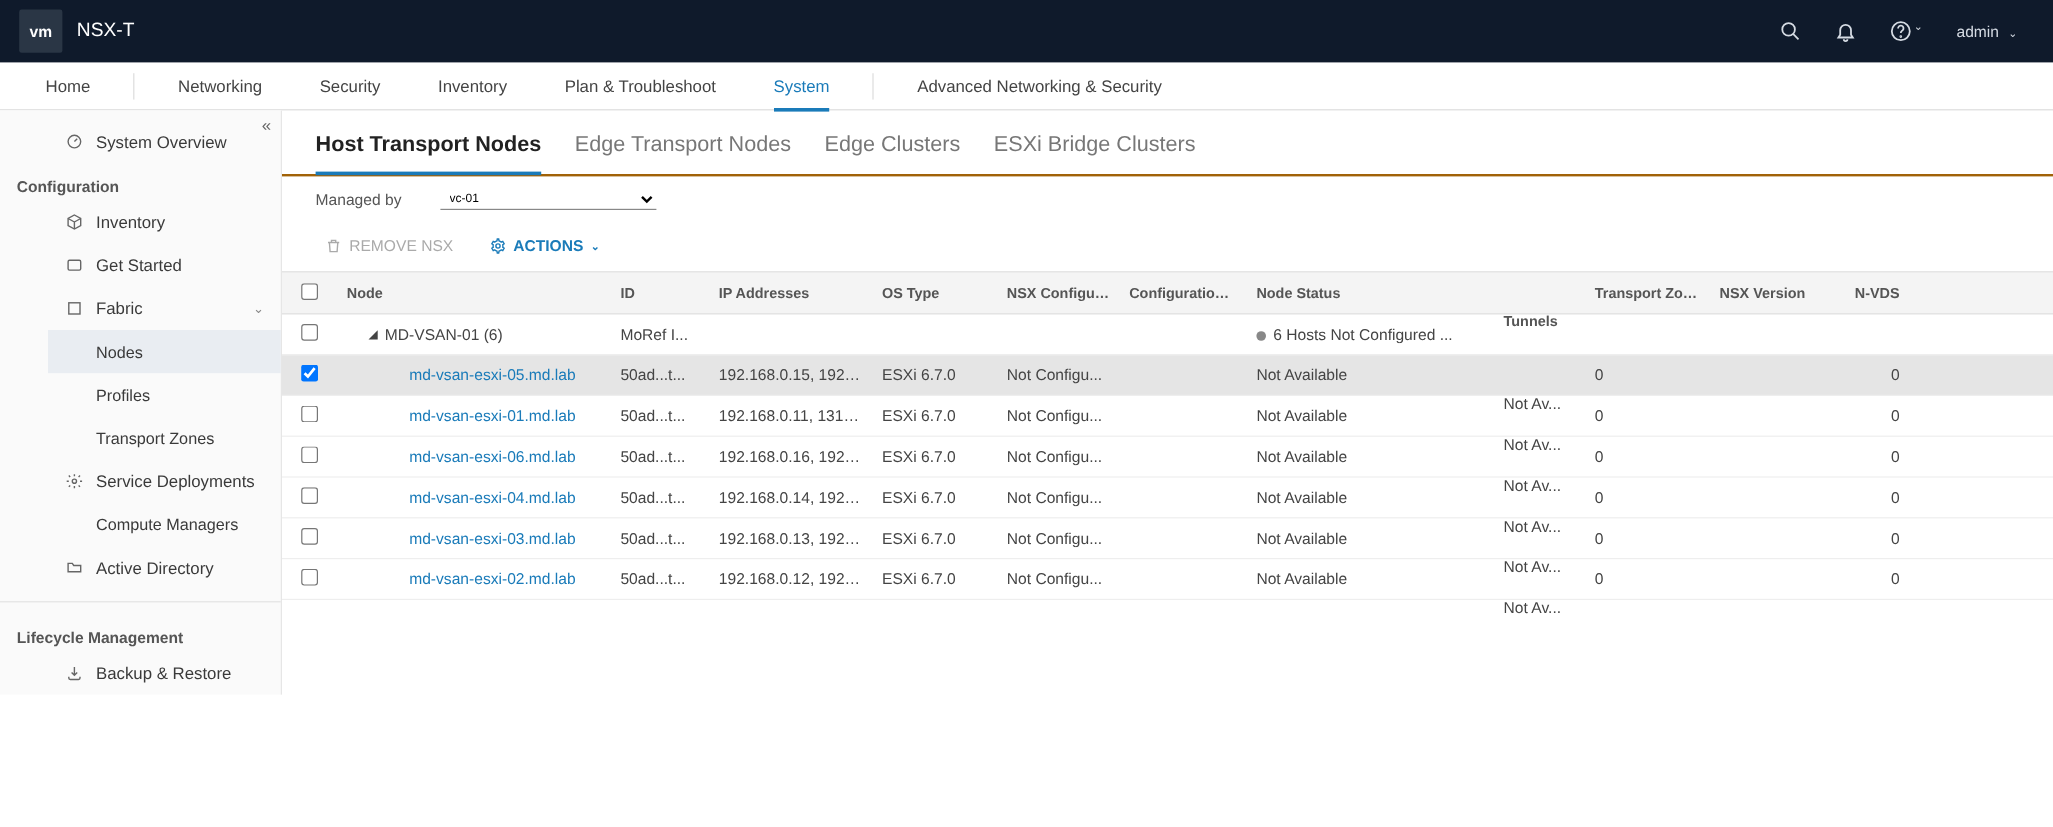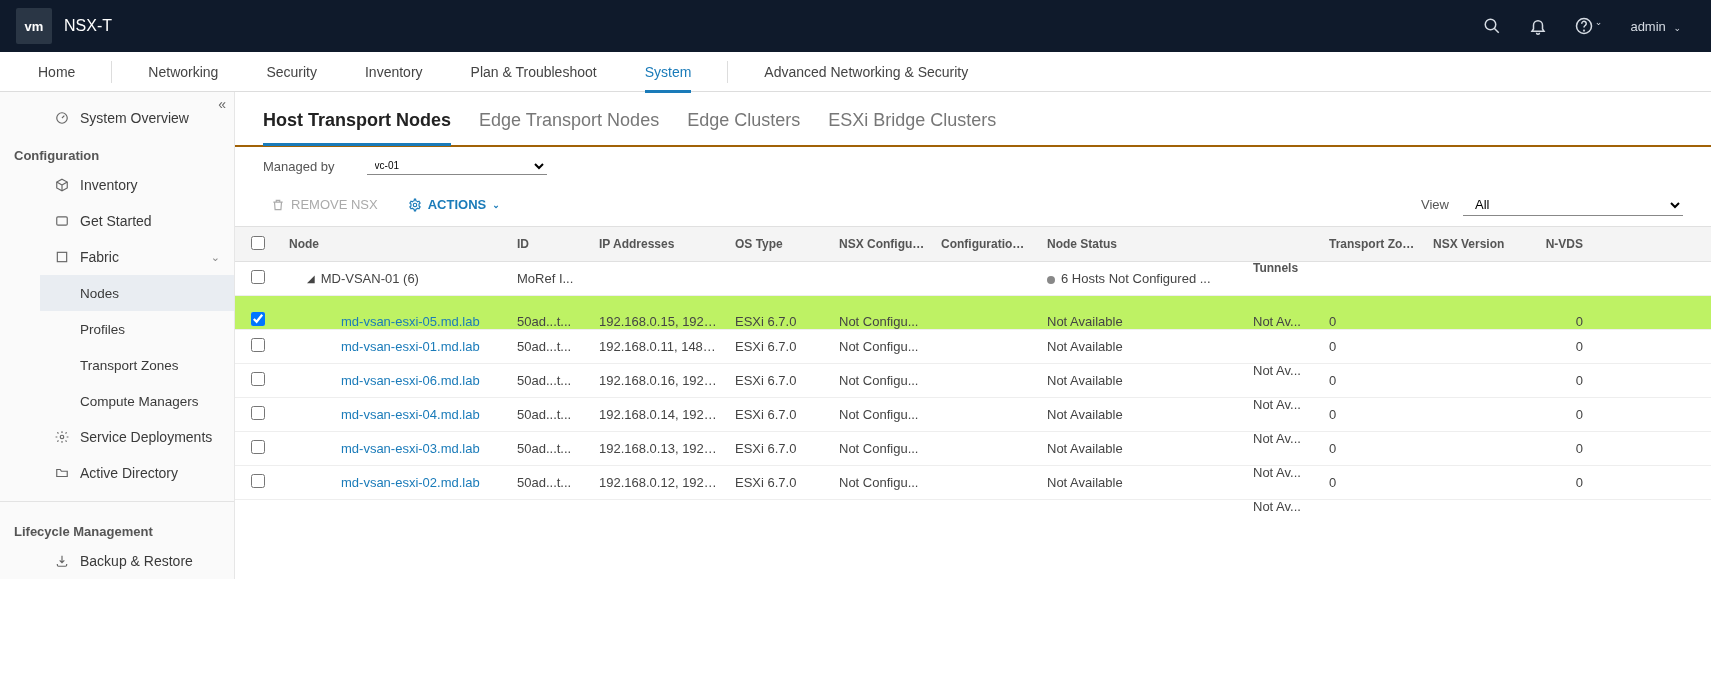--- a/index.html
+++ b/index.html
@@ -34,21 +34,21 @@
 .toolbar{display:flex;align-items:center;padding:8px 28px 10px;gap:14px;}
 .toolbar .btn{display:inline-flex;align-items:center;gap:6px;font-size:13px;cursor:pointer;padding:4px 8px;}
 .toolbar .btn.primary{color:#1a7bb9;border:2px solid #c0392b;padding:6px 10px;font-weight:600;}
 .toolbar .btn.disabled{color:#aaa;}
 .toolbar .btn.actions{color:#1a7bb9;font-weight:600;}
 .toolbar .viewsel{margin-left:auto;display:flex;align-items:center;gap:14px;font-size:13px;color:#555;}
 .toolbar .viewsel select{border:none;border-bottom:1px solid #888;background:transparent;padding:2px 8px;font-size:13px;min-width:220px;}
 .grid{width:100%;}
 .grid .hdr{display:flex;align-items:center;background:#f4f4f4;border-top:1px solid #e0e0e0;border-bottom:1px solid #e0e0e0;height:36px;font-size:12px;color:#555;font-weight:600;}
 .grid .row{display:flex;align-items:center;height:34px;border-bottom:1px solid #eee;font-size:13px;color:#444;}
-.grid .row.selected{background:#bef264;align-items:flex-end;}
+.grid .row.selected{background:#e5e5e5;}
 .grid .cell{padding:0 8px;overflow:hidden;white-space:nowrap;text-overflow:ellipsis;}
 .c-chk{width:46px;text-align:center;flex:none;}
 .c-node{width:228px;flex:none;}
 .c-id{width:82px;flex:none;}
 .c-ip{width:136px;flex:none;}
 .c-os{width:104px;flex:none;}
 .c-nsx{width:102px;flex:none;}
 .c-cfg{width:106px;flex:none;}
 .c-stat{width:206px;flex:none;}
 .c-tun{width:76px;flex:none;margin-top:48px;}
@@ -141,30 +141,30 @@
           <svg width="14" height="14" viewBox="0 0 24 24" fill="none" stroke="#666" stroke-width="2">
             <rect x="4" y="4" width="16" height="16"></rect>
           </svg>
         </span>
       <span>Fabric</span>
       <span class="chev">⌄</span>
     </div>
     <div class="sb-item sub selected">Nodes</div>
     <div class="sb-item sub">Profiles</div>
     <div class="sb-item sub">Transport Zones</div>
-    <div class="sb-item sub">Compute Managers</div>
     <div class="sb-item">
       <span class="ic">
           <svg width="14" height="14" viewBox="0 0 24 24" fill="none" stroke="#666" stroke-width="2">
             <circle cx="12" cy="12" r="3"></circle>
             <path d="M12 2v3M12 19v3M4 12H1M23 12h-3M6 6l-2-2M20 20l-2-2M6 18l-2 2M20 4l-2 2"></path>
           </svg>
         </span>
       <span>Service Deployments</span>
     </div>
+    <div class="sb-item sub">Compute Managers</div>
     <div class="sb-item">
       <span class="ic">
           <svg width="14" height="14" viewBox="0 0 24 24" fill="none" stroke="#666" stroke-width="2">
             <path d="M3 6h6l2 3h10v9H3z"></path>
           </svg>
         </span>
       <span>Active Directory</span>
     </div>
     <hr>
     <div class="sb-group">Lifecycle Management</div>
@@ -202,24 +202,20 @@
         <span>REMOVE NSX</span>
       </span>
       <span class="btn actions">
         <svg width="14" height="14" viewBox="0 0 24 24" fill="none" stroke="#1a7bb9" stroke-width="2">
             <circle cx="12" cy="12" r="3"></circle>
             <path d="M19 12a7 7 0 00-.2-1.7l2-1.5-2-3.4-2.3 1a7 7 0 00-3-1.7L13 2h-2l-.5 2.7a7 7 0 00-3 1.7l-2.3-1-2 3.4 2 1.5A7 7 0 005 12a7 7 0 00.2 1.7l-2 1.5 2 3.4 2.3-1a7 7 0 003 1.7L11 22h2l.5-2.7a7 7 0 003-1.7l2.3 1 2-3.4-2-1.5A7 7 0 0019 12z"></path>
           </svg>
         <span>ACTIONS</span>
         <span style="font-size:9px">⌄</span>
       </span>
-      <div class="viewsel">
-        <span>View</span>
-        <select><option>All</option></select>
-      </div>
     </div>
 
     <div class="grid">
       <div class="hdr">
         <div class="cell c-chk"><input type="checkbox" style=""></div>
         <div class="cell c-node">Node</div>
         <div class="cell c-id">ID</div>
         <div class="cell c-ip">IP Addresses</div>
         <div class="cell c-os">OS Type</div>
         <div class="cell c-nsx">NSX Configurati</div>
@@ -261,21 +257,21 @@
             <div class="cell c-stat">Not Available</div>
             <div class="cell c-tun">Not Av...</div>
             <div class="cell c-tz">0</div>
             <div class="cell c-ver"></div>
             <div class="cell c-nvds">0</div>
           </div>
           <div class="row host-row">
             <div class="cell c-chk"><input type="checkbox" style=""></div>
             <div class="cell c-node"><span class="link">md-vsan-esxi-01.md.lab</span></div>
             <div class="cell c-id">50ad...t...</div>
-            <div class="cell c-ip">192.168.0.11, 148.8...</div>
+            <div class="cell c-ip">192.168.0.11, 131.1...</div>
             <div class="cell c-os">ESXi 6.7.0</div>
             <div class="cell c-nsx">Not Configu...</div>
             <div class="cell c-cfg"></div>
             <div class="cell c-stat">Not Available</div>
             <div class="cell c-tun">Not Av...</div>
             <div class="cell c-tz">0</div>
             <div class="cell c-ver"></div>
             <div class="cell c-nvds">0</div>
           </div>
           <div class="row host-row">

